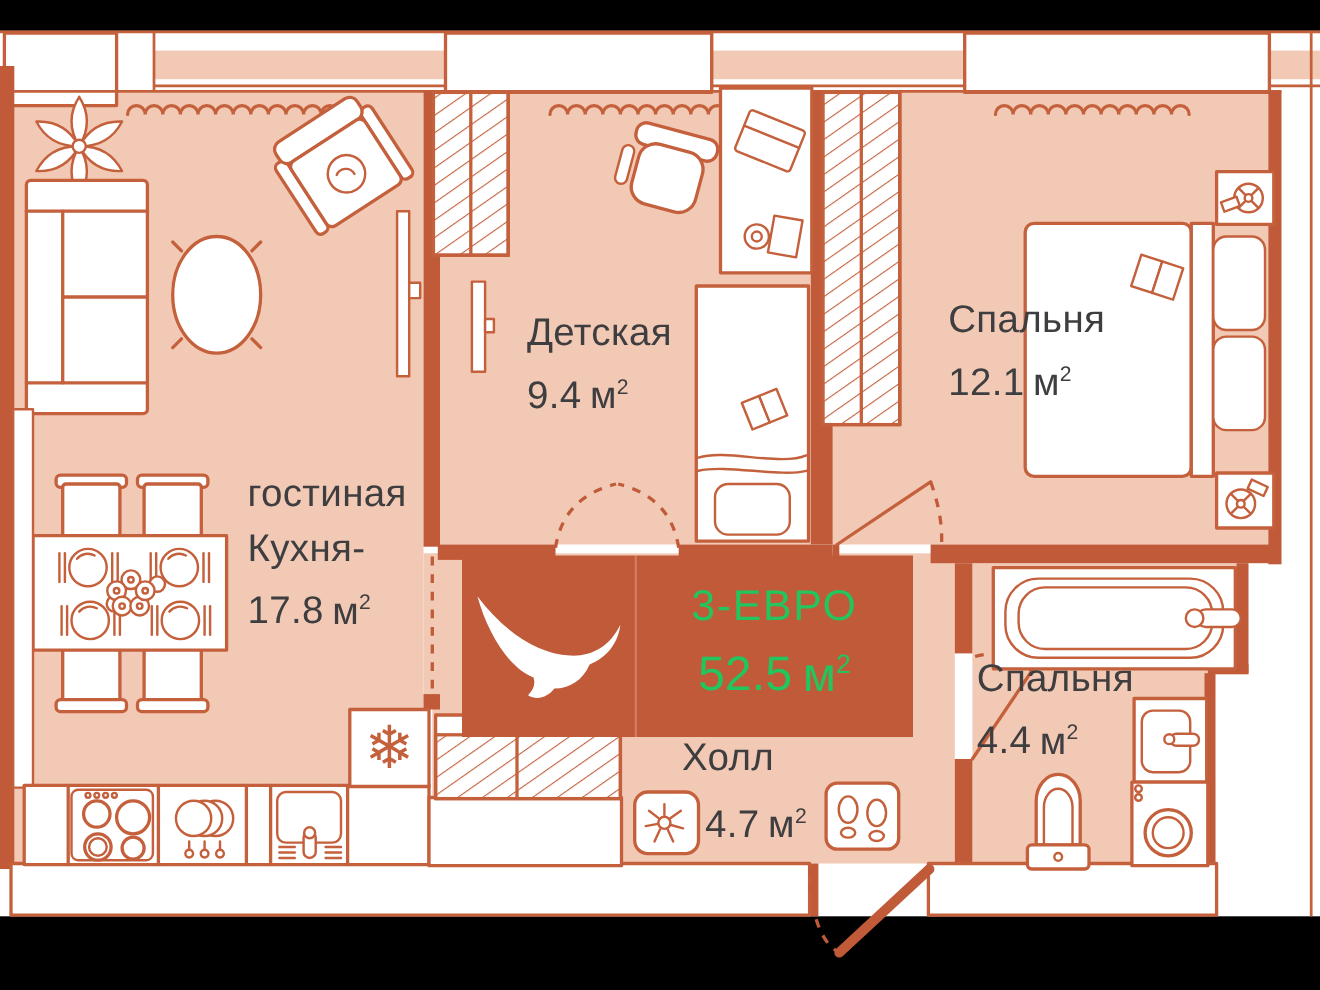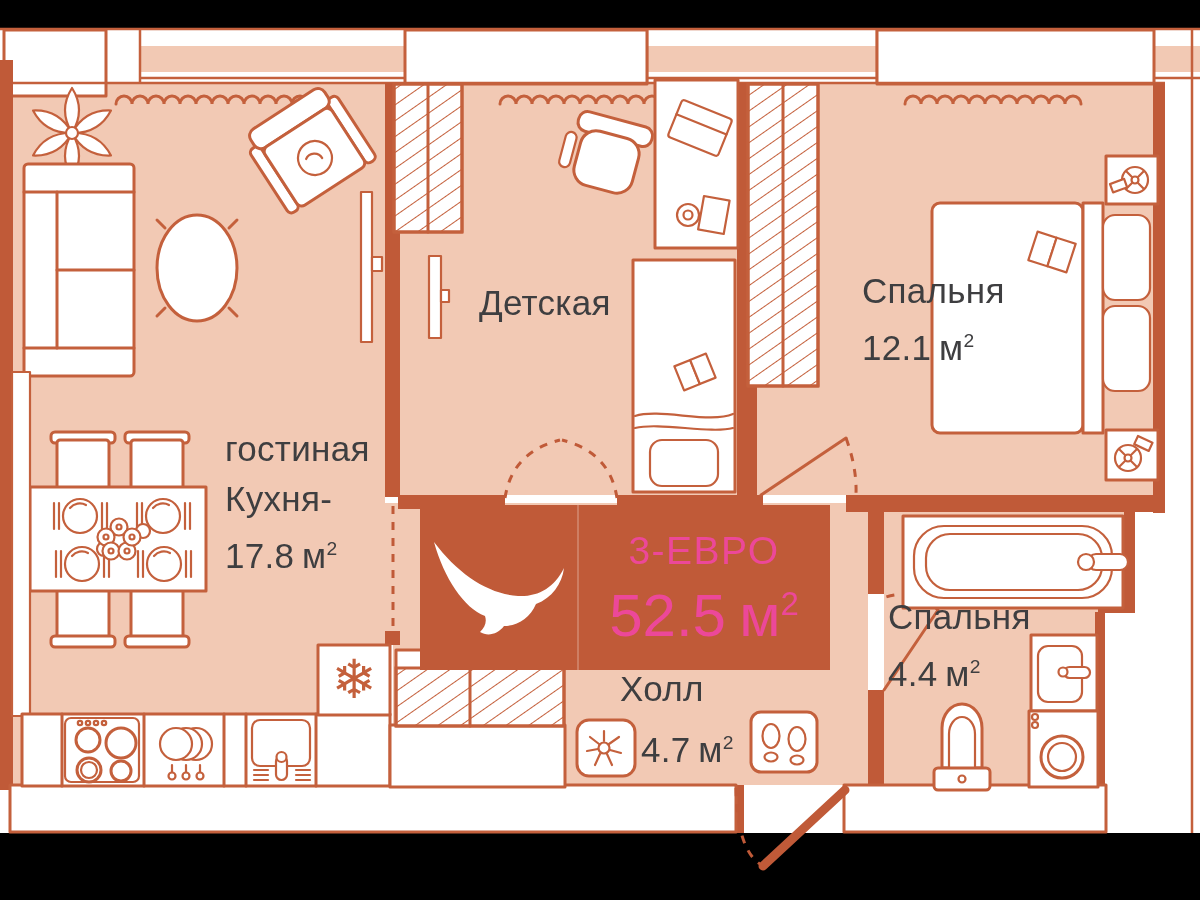--- a/index.html
+++ b/index.html
@@ -18,24 +18,24 @@
   .thin{stroke:#c4603c;stroke-width:2.5;fill:none;}
 
   
   .rlabel{position:absolute;color:#3e3e40;font-size:35px;line-height:50px;
           letter-spacing:.3px;white-space:nowrap;}
   .rlabel .areaV{display:block;}
   .rlabel sup,.badgeT sup{font-size:.55em;}
   .u{margin-left:.22em;}
   .center{text-align:left;}
 
-  .badgeT{position:absolute;left:578px;top:505px;width:252px;height:165px;color:#ec4899;
+  .badgeT{position:absolute;left:578px;top:505px;width:252px;height:165px;color:#22c55e;
           display:flex;flex-direction:column;align-items:center;justify-content:center;}
   .bt1{font-size:39px;letter-spacing:1.5px;line-height:44px;}
-  .bt2{font-size:60px;line-height:62px;}
+  .bt2{font-size:44px;line-height:62px;}
 </style>
 </head>
 <body>
 
 <div id="stage">
 
 <svg id="plan" width="1200" height="900" viewBox="0 0 1200 900">
   <defs>
     <pattern id="hatch" patternUnits="userSpaceOnUse" width="13" height="13" patternTransform="rotate(55)">
       <line x1="0" y1="0" x2="0" y2="13" stroke="#c4603c" stroke-width="2"></line>
@@ -395,20 +395,21 @@
 </svg>
 
 <div class="rlabel" style="left:225px;top:424px;">
   <div>гостиная</div>
   <div>Кухня-</div>
   <div class="areaV"><span>17.8</span><span class="u">м</span><sup>2</sup></div>
 </div>
 
 <div class="rlabel" style="left:479px;top:278px;">
   <div>Детская</div>
+  <div class="areaV"><span>9.4</span><span class="u">м</span><sup>2</sup></div>
 </div>
 
 <div class="rlabel" style="left:862px;top:266px;">
   <div>Спальня</div>
   <div class="areaV"><span>12.1</span><span class="u">м</span><sup>2</sup></div>
 </div>
 
 <div class="rlabel" style="left:888px;top:592px;">
   <div>Спальня</div>
   <div class="areaV"><span>4.4</span><span class="u">м</span><sup>2</sup></div>

